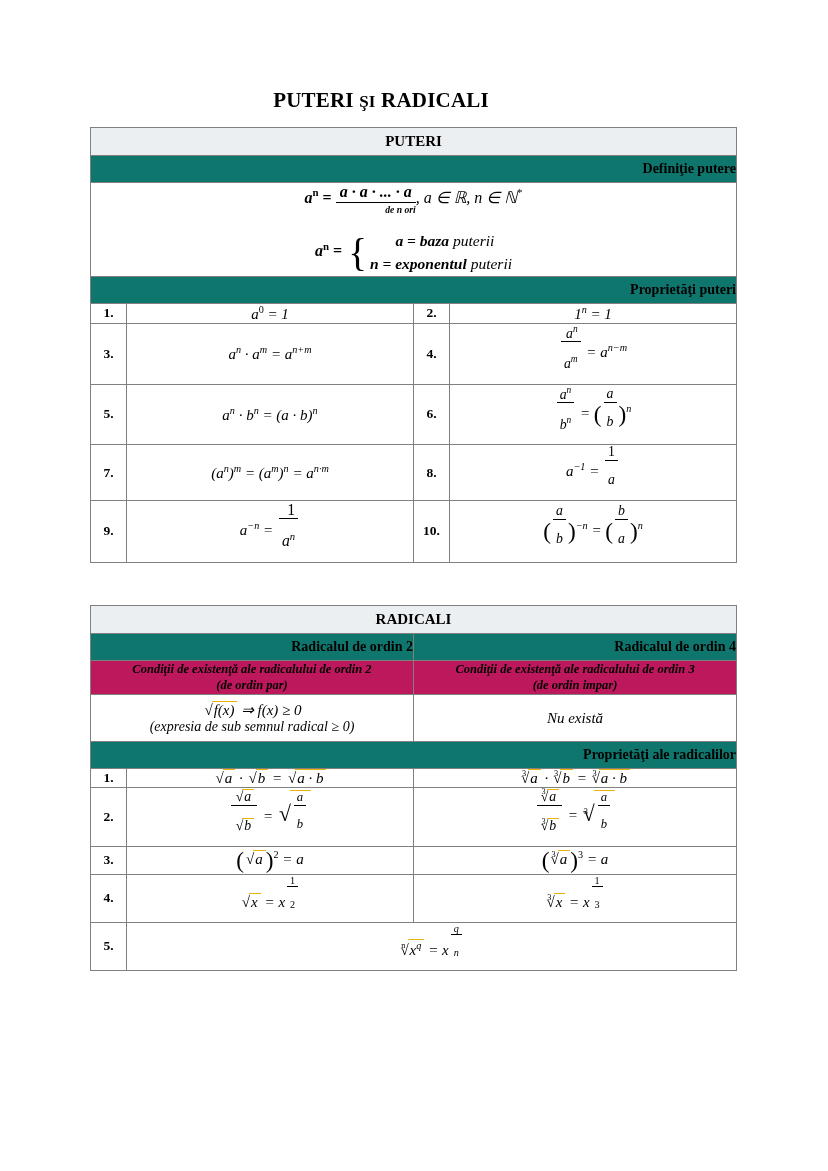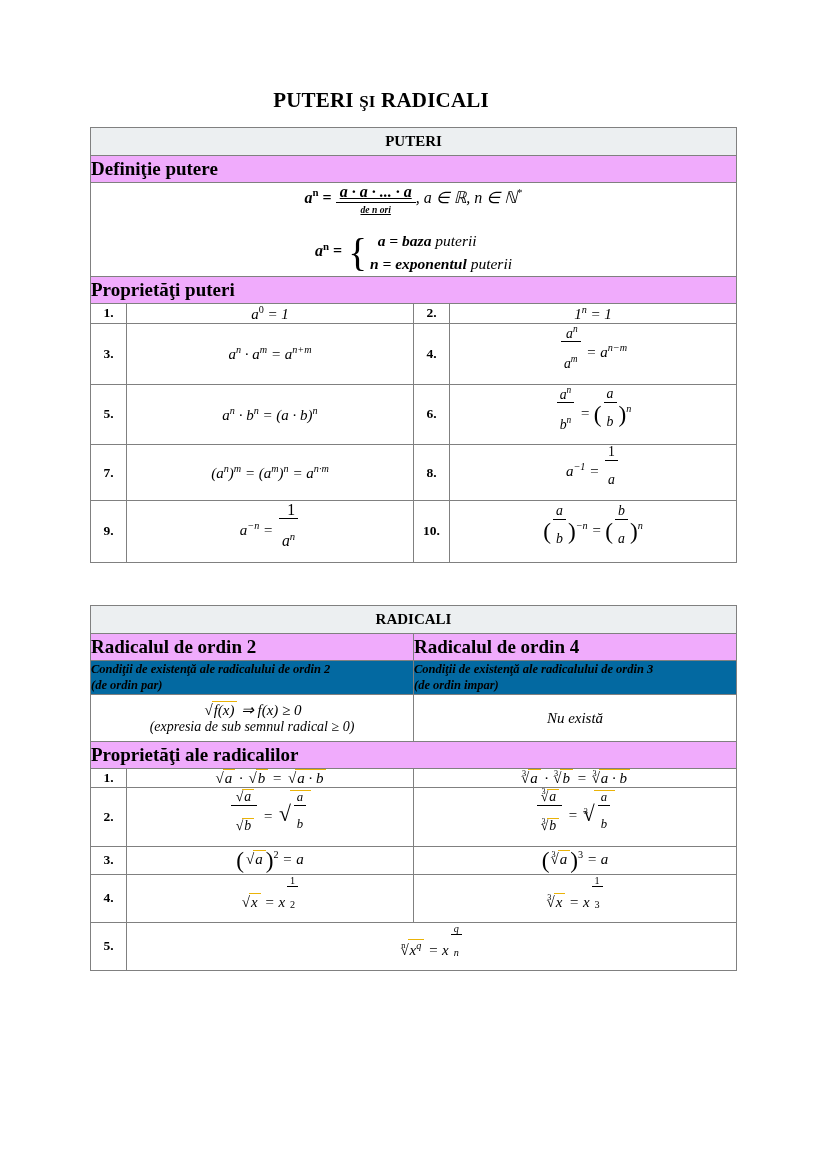--- a/index.html
+++ b/index.html
@@ -46,29 +46,29 @@
     vertical-align: middle;
   }
   .hdr {
     background: #eceff1;
     text-align: center;
     font-weight: bold;
     font-size: 15px;
     height: 27px;
   }
   .subhdr {
-    background: #f0abfc;
-    text-align: left;
-    font-weight: bold;
-    font-size: 19px;
+    background: #0f766e;
+    text-align: right;
+    font-weight: bold;
+    font-size: 14px;
     height: 26px;
   }
   .cond {
-    background: #0369a1;
-    text-align: left;
+    background: #be185d;
+    text-align: center;
     font-weight: bold;
     font-style: italic;
     font-size: 12.5px;
     line-height: 1.35;
     padding: 6px 8px;
   }
   .num {
     width: 36px;
     text-align: center;
     font-weight: bold;
@@ -126,23 +126,22 @@
   }
   .idx {
     font-size: 0.55em;
     vertical-align: 0.85em;
     margin-right: -5px;
     font-style: normal;
   }
 
   .underbrace-wrap {
     display: inline-block;
-    text-align: center;
+    text-align: right;
     vertical-align: middle;
-    text-decoration: underline;
   }
   .underbrace-top {
     display: block;
     border-bottom: 1px solid #000;
     padding: 0 4px 1px 4px;
     font-weight: bold;
     font-style: italic;
   }
   .underbrace-bot {
     display: block;
@@ -158,21 +157,21 @@
     vertical-align: middle;
   }
   .brace {
     font-size: 2.45em;
     font-weight: 300;
     line-height: 0.9;
     margin: 0 3px 0 2px;
   }
   .caselines {
     display: inline-block;
-    text-align: left;
+    text-align: center;
     line-height: 1.5;
     font-size: 0.97em;
   }
   .defline1 { font-size: 16px; margin-bottom: 14px; }
   .defline2 { font-size: 16px; }
 </style>
 </head>
 <body>
 
 <div class="page">

